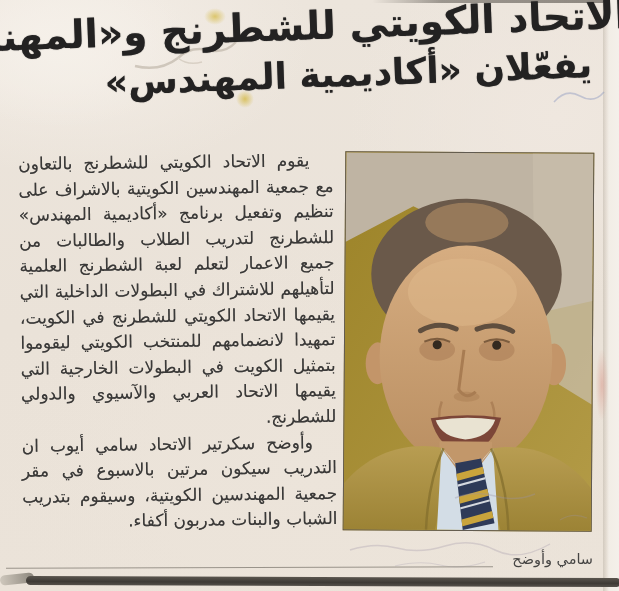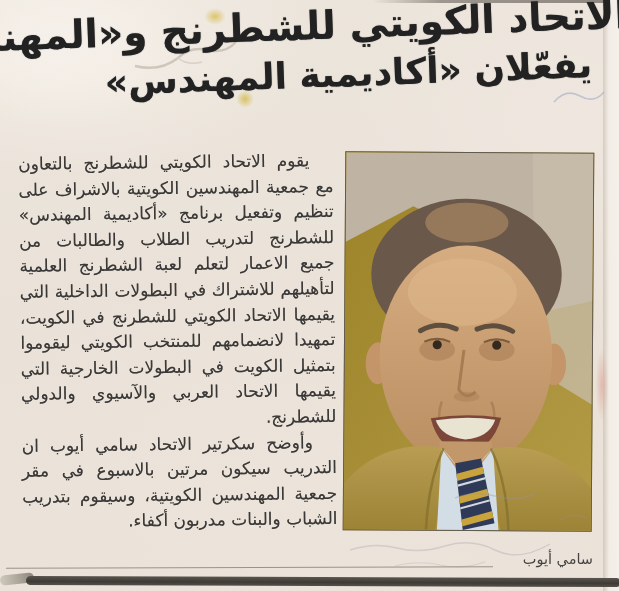--- a/index.html
+++ b/index.html
@@ -179,21 +179,21 @@
         <path d="M112,374 L176,356" stroke="#c9a43c" stroke-width="7" fill="none"></path>
         <path d="M102,338 L167,320" stroke="#d5d9df" stroke-width="2" fill="none"></path>
         <path d="M108,360 L172,342" stroke="#d5d9df" stroke-width="2" fill="none"></path>
       </g>
 
       <path d="M100,297 C89,322 84,350 83,379" fill="none" stroke="#86702e" stroke-width="2.5" opacity=".8"></path>
       <path d="M148,297 C160,322 165,350 166,379" fill="none" stroke="#86702e" stroke-width="2.5" opacity=".8"></path>
     </svg>
   </div>
 
-  <div class="caption">سامي أيوب</div>
+  <div class="caption">سامي وأوضح</div>
 
   <svg class="pencil" style="left:335px;top:480px;width:270px;height:100px;" viewBox="0 0 270 100">
     <path d="M120,18 Q140,10 160,16 T200,14" fill="none" stroke="#9a93a6" stroke-width="1.4" opacity=".35"></path>
     <path d="M15,70 Q40,62 62,68 T110,66 T160,70 T215,64" fill="none" stroke="#9a93a6" stroke-width="1.4" opacity=".3"></path>
     <path d="M60,86 Q85,80 105,85 T150,82" fill="none" stroke="#a39cae" stroke-width="1.2" opacity=".28"></path>
     <path d="M225,40 Q238,32 252,38" fill="none" stroke="#9a93a6" stroke-width="1.3" opacity=".3"></path>
   </svg>
   <svg class="pencil" style="left:548px;top:76px;width:60px;height:40px;" viewBox="0 0 60 40">
     <path d="M6,26 Q18,12 32,20 T56,16" fill="none" stroke="#7f8fbb" stroke-width="1.6" opacity=".4"></path>
   </svg>

